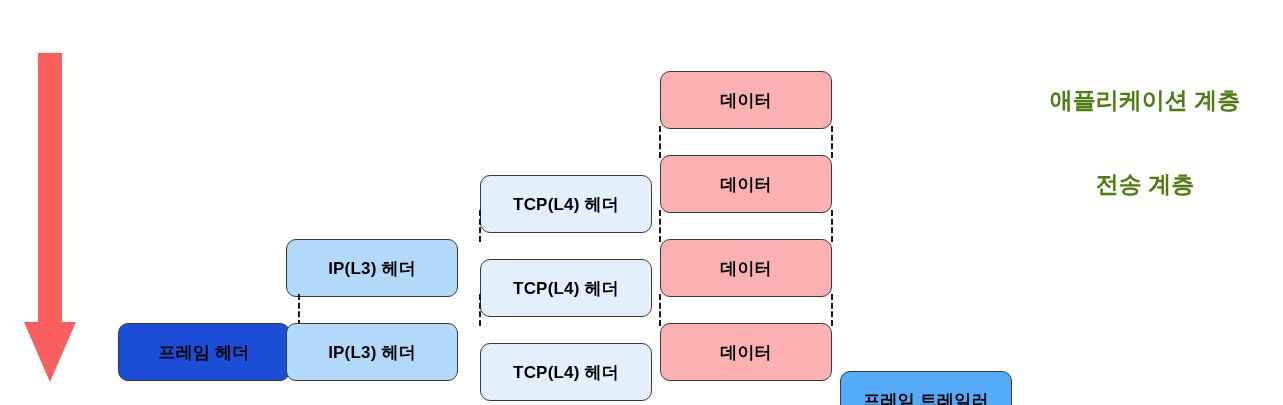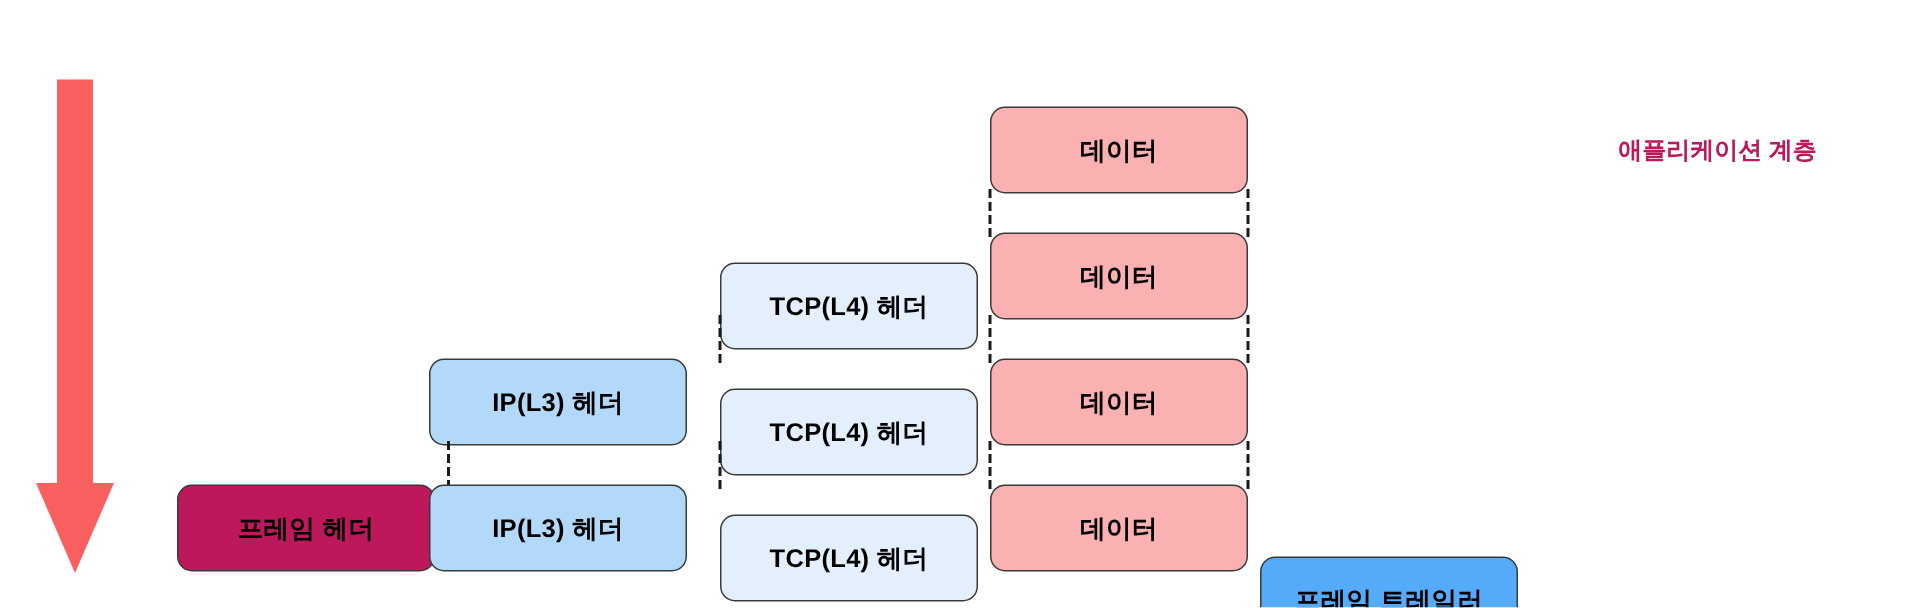--- a/index.html
+++ b/index.html
@@ -80,53 +80,54 @@
   
   .layer-label {
     position: absolute;
     left: 1015px;
     width: 260px;
     height: 58px;
     display: flex;
     align-items: center;
     justify-content: center;
     font-weight: bold;
-    font-size: 16px;
-    color: #be185d;
+    font-size: 23px;
+    color: #4d7c0f;
   }
 </style>
 </head>
 <body>
 
 <div class="canvas">
 
   <div class="arrow-shaft" style="background: rgb(250, 95, 95);"></div>
   <div class="arrow-head" style="border-top-color: rgb(250, 95, 95);"></div>
 
   <div class="box r1 c4" style="background: rgb(251, 177, 177);">데이터</div>
   <div class="layer-label r1">애플리케이션 계층</div>
 
   <div class="dash g1 x4"></div>
   <div class="dash g1 x5"></div>
 
   <div class="box r2 c3" style="background: rgb(227, 239, 252);">TCP(L4) 헤더</div>
   <div class="box r2 c4" style="background: rgb(251, 177, 177);">데이터</div>
+  <div class="layer-label r2">전송 계층</div>
 
   <div class="dash g2 x3"></div>
   <div class="dash g2 x4"></div>
   <div class="dash g2 x5"></div>
 
   <div class="box r3 c2" style="background: rgb(179, 217, 250);">IP(L3) 헤더</div>
   <div class="box r3 c3" style="background: rgb(227, 239, 252);">TCP(L4) 헤더</div>
   <div class="box r3 c4" style="background: rgb(251, 177, 177);">데이터</div>
 
   <div class="dash g3 x2"></div>
   <div class="dash g3 x3"></div>
   <div class="dash g3 x4"></div>
   <div class="dash g3 x5"></div>
 
-  <div class="box r4 c1" style="background: #be185d;">프레임 헤더</div>
+  <div class="box r4 c1" style="background: #1d4ed8;">프레임 헤더</div>
   <div class="box r4 c2" style="background: rgb(179, 217, 250);">IP(L3) 헤더</div>
   <div class="box r4 c3" style="background: rgb(227, 239, 252);">TCP(L4) 헤더</div>
   <div class="box r4 c4" style="background: rgb(251, 177, 177);">데이터</div>
   <div class="box r4 c5" style="background: rgb(85, 170, 250); margin-top: 48px;">프레임 트레일러</div>
 
 </div>
 
 </body></html>

